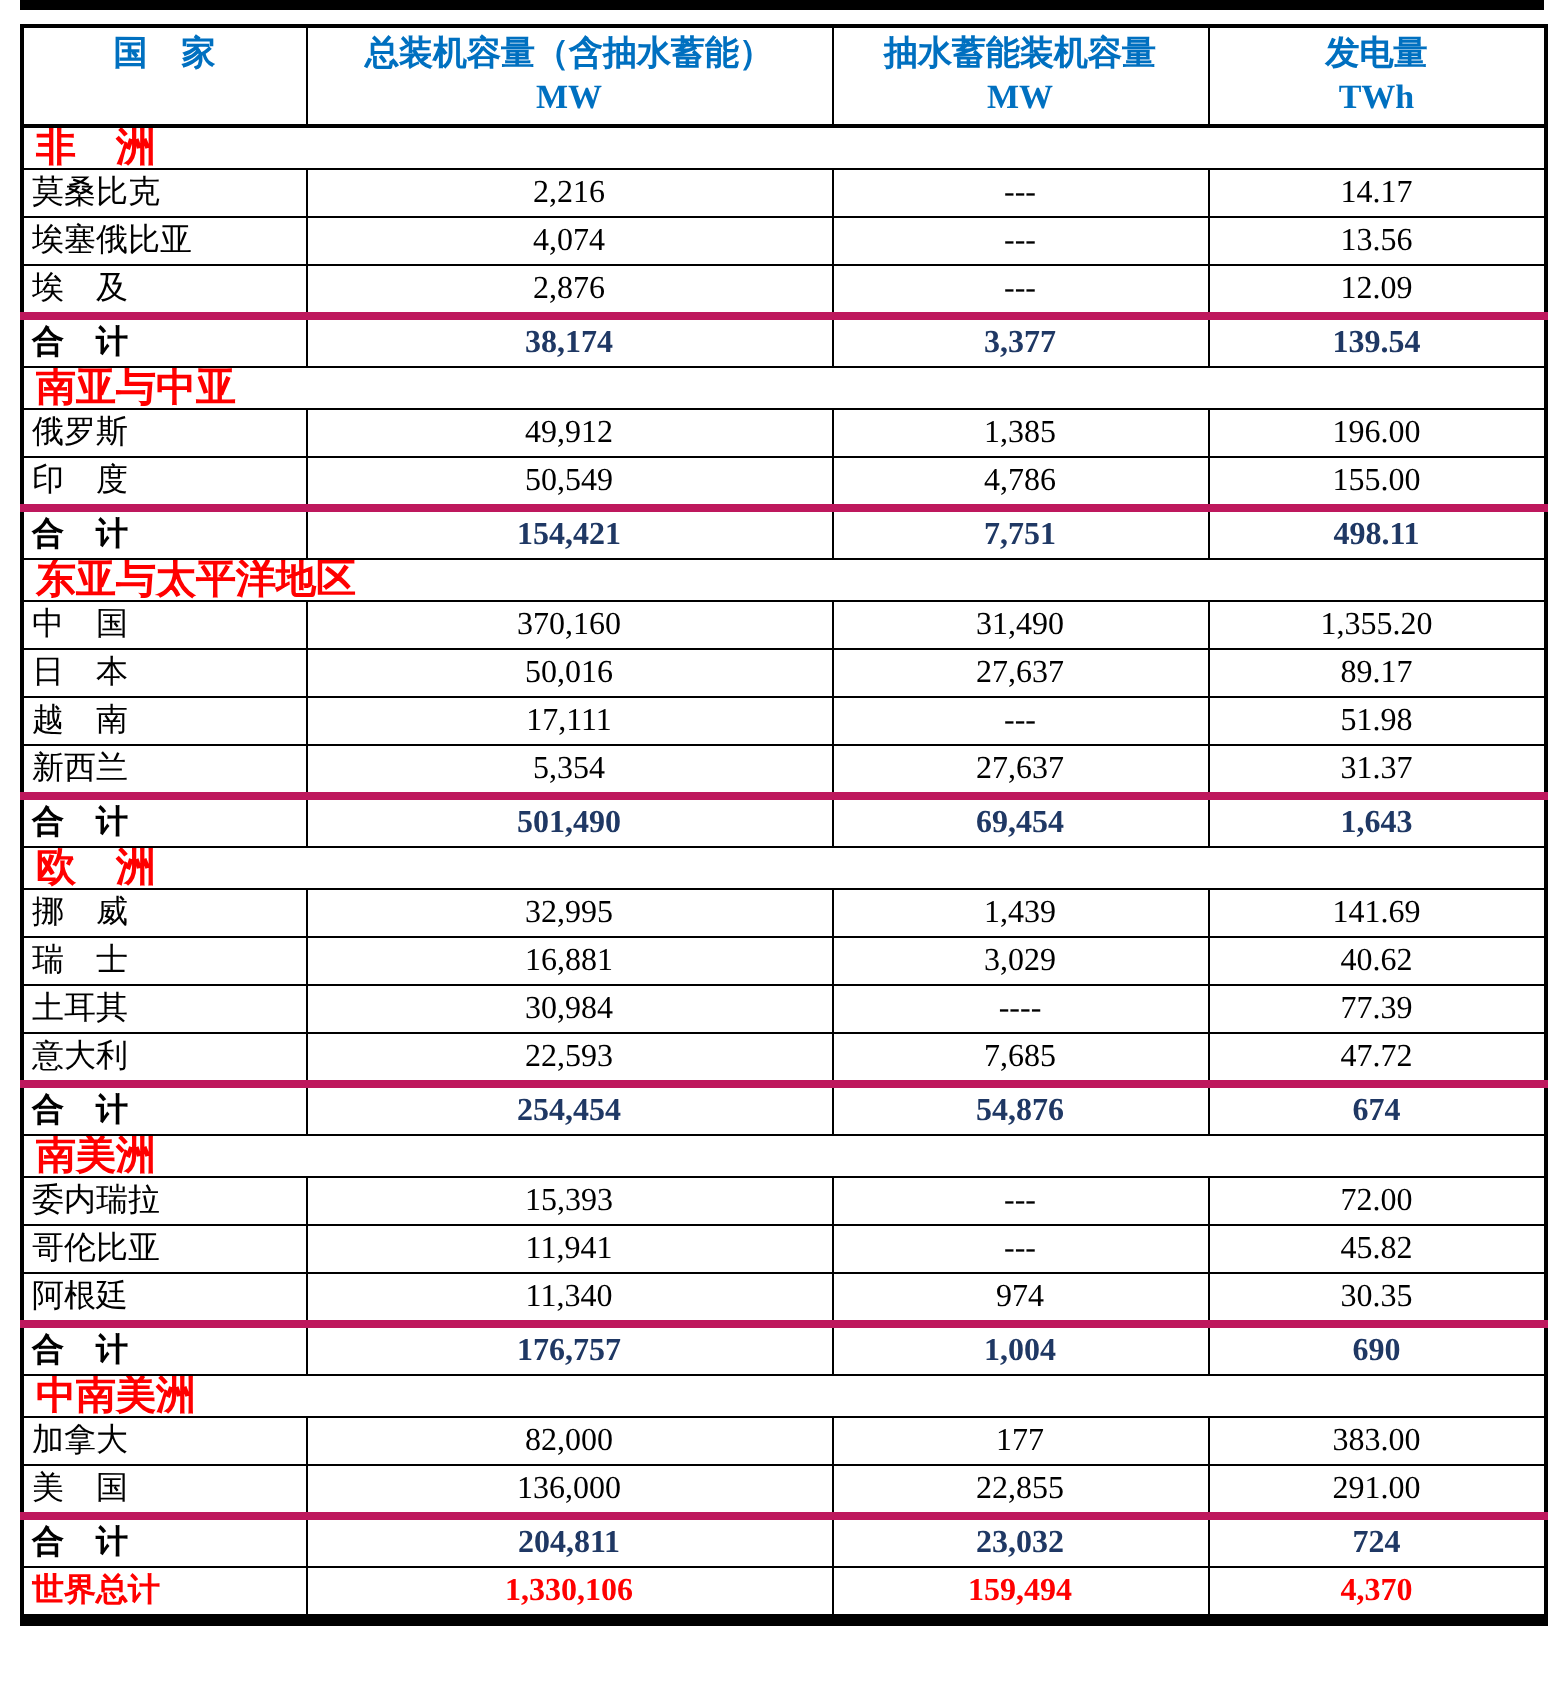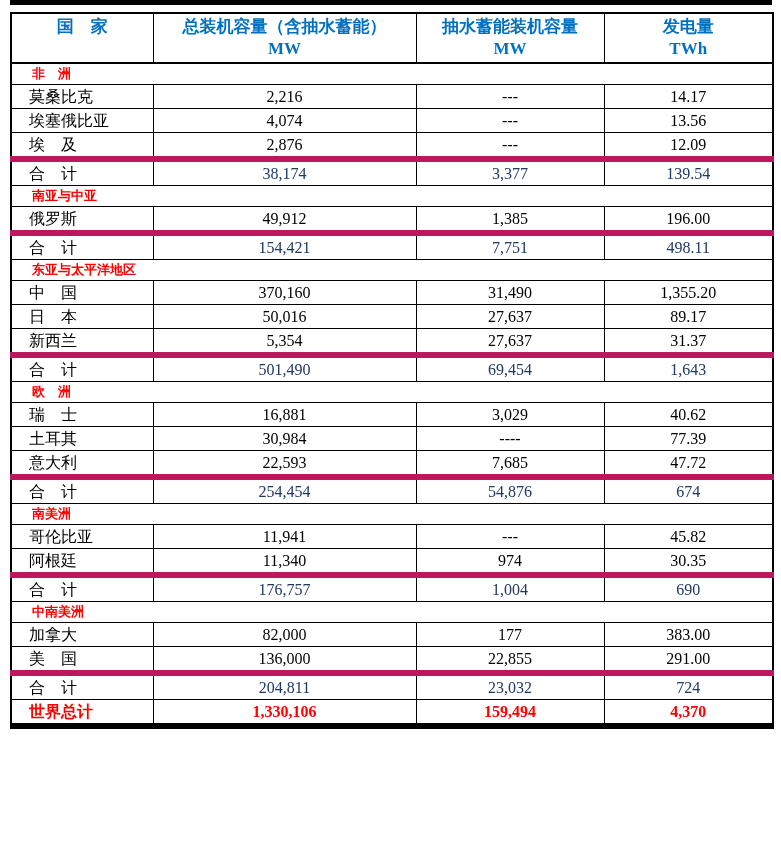--- a/index.html
+++ b/index.html
@@ -59,43 +59,43 @@
     color: #0070C0;
     border-bottom: 2px solid #000;
     padding-top: 2px;
   }
   thead th .h-label { display: block; }
   thead th .h-sub { display: block; }
 
   tr.section-row td {
     height: 20px;
     line-height: 20px;
-    font-size: 13px;
+    font-size: 20px;
     font-weight: bold;
     color: #FF0000;
     text-align: left;
-    padding-left: 20px;
+    padding-left: 6px;
   }
   tr.data-row td,
   tr.total-row td,
   tr.world-row td {
     height: 23px;
     line-height: 23px;
     font-size: 16px;
   }
   td.country-cell {
     text-align: left;
-    padding-left: 17px;
+    padding-left: 4px;
     color: #000000;
   }
   td.value-cell {
     text-align: center;
     color: #000000;
   }
-  tr.total-row td { font-weight: normal; border-top: 6px solid #be185d; margin-top: 16px; }
+  tr.total-row td { font-weight: bold; border-top: 4px solid #be185d; margin-top: 16px; }
   tr.total-row td.country-cell { color: #000000; }
   tr.total-row td.value-cell { color: #1F3864; }
   tr.world-row td { font-weight: bold; }
   tr.world-row td.country-cell,
   tr.world-row td.value-cell { color: #FF0000; }
 </style>
 </head>
 <body>
 
 <div class="page">
@@ -158,20 +158,26 @@
         </tr>
         <tr class="section-row">
           <td colspan="4">南亚与中亚</td>
         </tr>
         <tr class="data-row">
           <td class="country-cell">俄罗斯</td>
           <td class="value-cell">49,912</td>
           <td class="value-cell">1,385</td>
           <td class="value-cell">196.00</td>
         </tr>
+        <tr class="data-row">
+          <td class="country-cell">印　度</td>
+          <td class="value-cell">50,549</td>
+          <td class="value-cell">4,786</td>
+          <td class="value-cell">155.00</td>
+        </tr>
         <tr class="total-row">
           <td class="country-cell">合　计</td>
           <td class="value-cell">154,421</td>
           <td class="value-cell">7,751</td>
           <td class="value-cell">498.11</td>
         </tr>
         <tr class="section-row">
           <td colspan="4">东亚与太平洋地区</td>
         </tr>
         <tr class="data-row">
@@ -180,35 +186,47 @@
           <td class="value-cell">31,490</td>
           <td class="value-cell">1,355.20</td>
         </tr>
         <tr class="data-row">
           <td class="country-cell">日　本</td>
           <td class="value-cell">50,016</td>
           <td class="value-cell">27,637</td>
           <td class="value-cell">89.17</td>
         </tr>
         <tr class="data-row">
+          <td class="country-cell">越　南</td>
+          <td class="value-cell">17,111</td>
+          <td class="value-cell">---</td>
+          <td class="value-cell">51.98</td>
+        </tr>
+        <tr class="data-row">
           <td class="country-cell">新西兰</td>
           <td class="value-cell">5,354</td>
           <td class="value-cell">27,637</td>
           <td class="value-cell">31.37</td>
         </tr>
         <tr class="total-row">
           <td class="country-cell">合　计</td>
           <td class="value-cell">501,490</td>
           <td class="value-cell">69,454</td>
           <td class="value-cell">1,643</td>
         </tr>
         <tr class="section-row">
           <td colspan="4">欧　洲</td>
         </tr>
         <tr class="data-row">
+          <td class="country-cell">挪　威</td>
+          <td class="value-cell">32,995</td>
+          <td class="value-cell">1,439</td>
+          <td class="value-cell">141.69</td>
+        </tr>
+        <tr class="data-row">
           <td class="country-cell">瑞　士</td>
           <td class="value-cell">16,881</td>
           <td class="value-cell">3,029</td>
           <td class="value-cell">40.62</td>
         </tr>
         <tr class="data-row">
           <td class="country-cell">土耳其</td>
           <td class="value-cell">30,984</td>
           <td class="value-cell">----</td>
           <td class="value-cell">77.39</td>
@@ -220,20 +238,26 @@
           <td class="value-cell">47.72</td>
         </tr>
         <tr class="total-row">
           <td class="country-cell">合　计</td>
           <td class="value-cell">254,454</td>
           <td class="value-cell">54,876</td>
           <td class="value-cell">674</td>
         </tr>
         <tr class="section-row">
           <td colspan="4">南美洲</td>
+        </tr>
+        <tr class="data-row">
+          <td class="country-cell">委内瑞拉</td>
+          <td class="value-cell">15,393</td>
+          <td class="value-cell">---</td>
+          <td class="value-cell">72.00</td>
         </tr>
         <tr class="data-row">
           <td class="country-cell">哥伦比亚</td>
           <td class="value-cell">11,941</td>
           <td class="value-cell">---</td>
           <td class="value-cell">45.82</td>
         </tr>
         <tr class="data-row">
           <td class="country-cell">阿根廷</td>
           <td class="value-cell">11,340</td>

